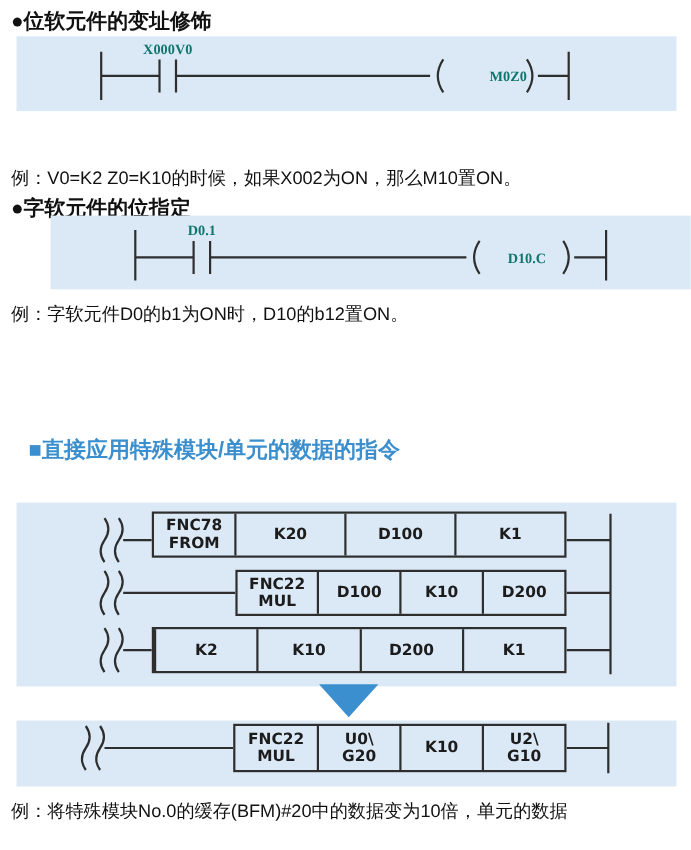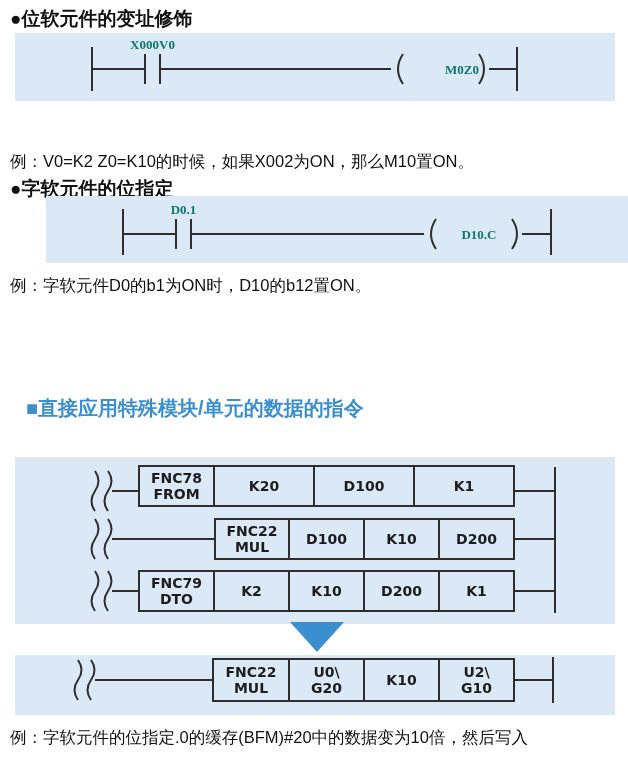--- a/index.html
+++ b/index.html
@@ -120,24 +120,20 @@
         </div>
       <div class="cell">
           <span>K10</span>
         </div>
       <div class="cell">
           <span>D200</span>
         </div>
     </div>
 
     <div class="instr" style="left:123px;top:113px;width:377px;height:42px;">
-      <div class="cell first" style="width:73px;">
-        <span>FNC79</span>
-        <span>DTO</span>
-      </div>
       <div class="cell">
           <span>K2</span>
         </div>
       <div class="cell">
           <span>K10</span>
         </div>
       <div class="cell">
           <span>D200</span>
         </div>
       <div class="cell">
@@ -170,15 +166,15 @@
       <div class="cell">
         <span>K10</span>
       </div>
       <div class="cell">
         <span>U2\</span>
         <span>G10</span>
       </div>
     </div>
   </div>
 
-  <div class="abs body-text" style="left:10px;top:727px;">例：字软元件的位指定.0的缓存(BFM)#20中的数据变为10倍，然后写入</div>
+  <div class="abs body-text" style="left:10px;top:727px;">例：将特殊模块No.0的缓存(BFM)#20中的数据变为10倍，单元的数据</div>
 
 </div>
 
 </body></html>

